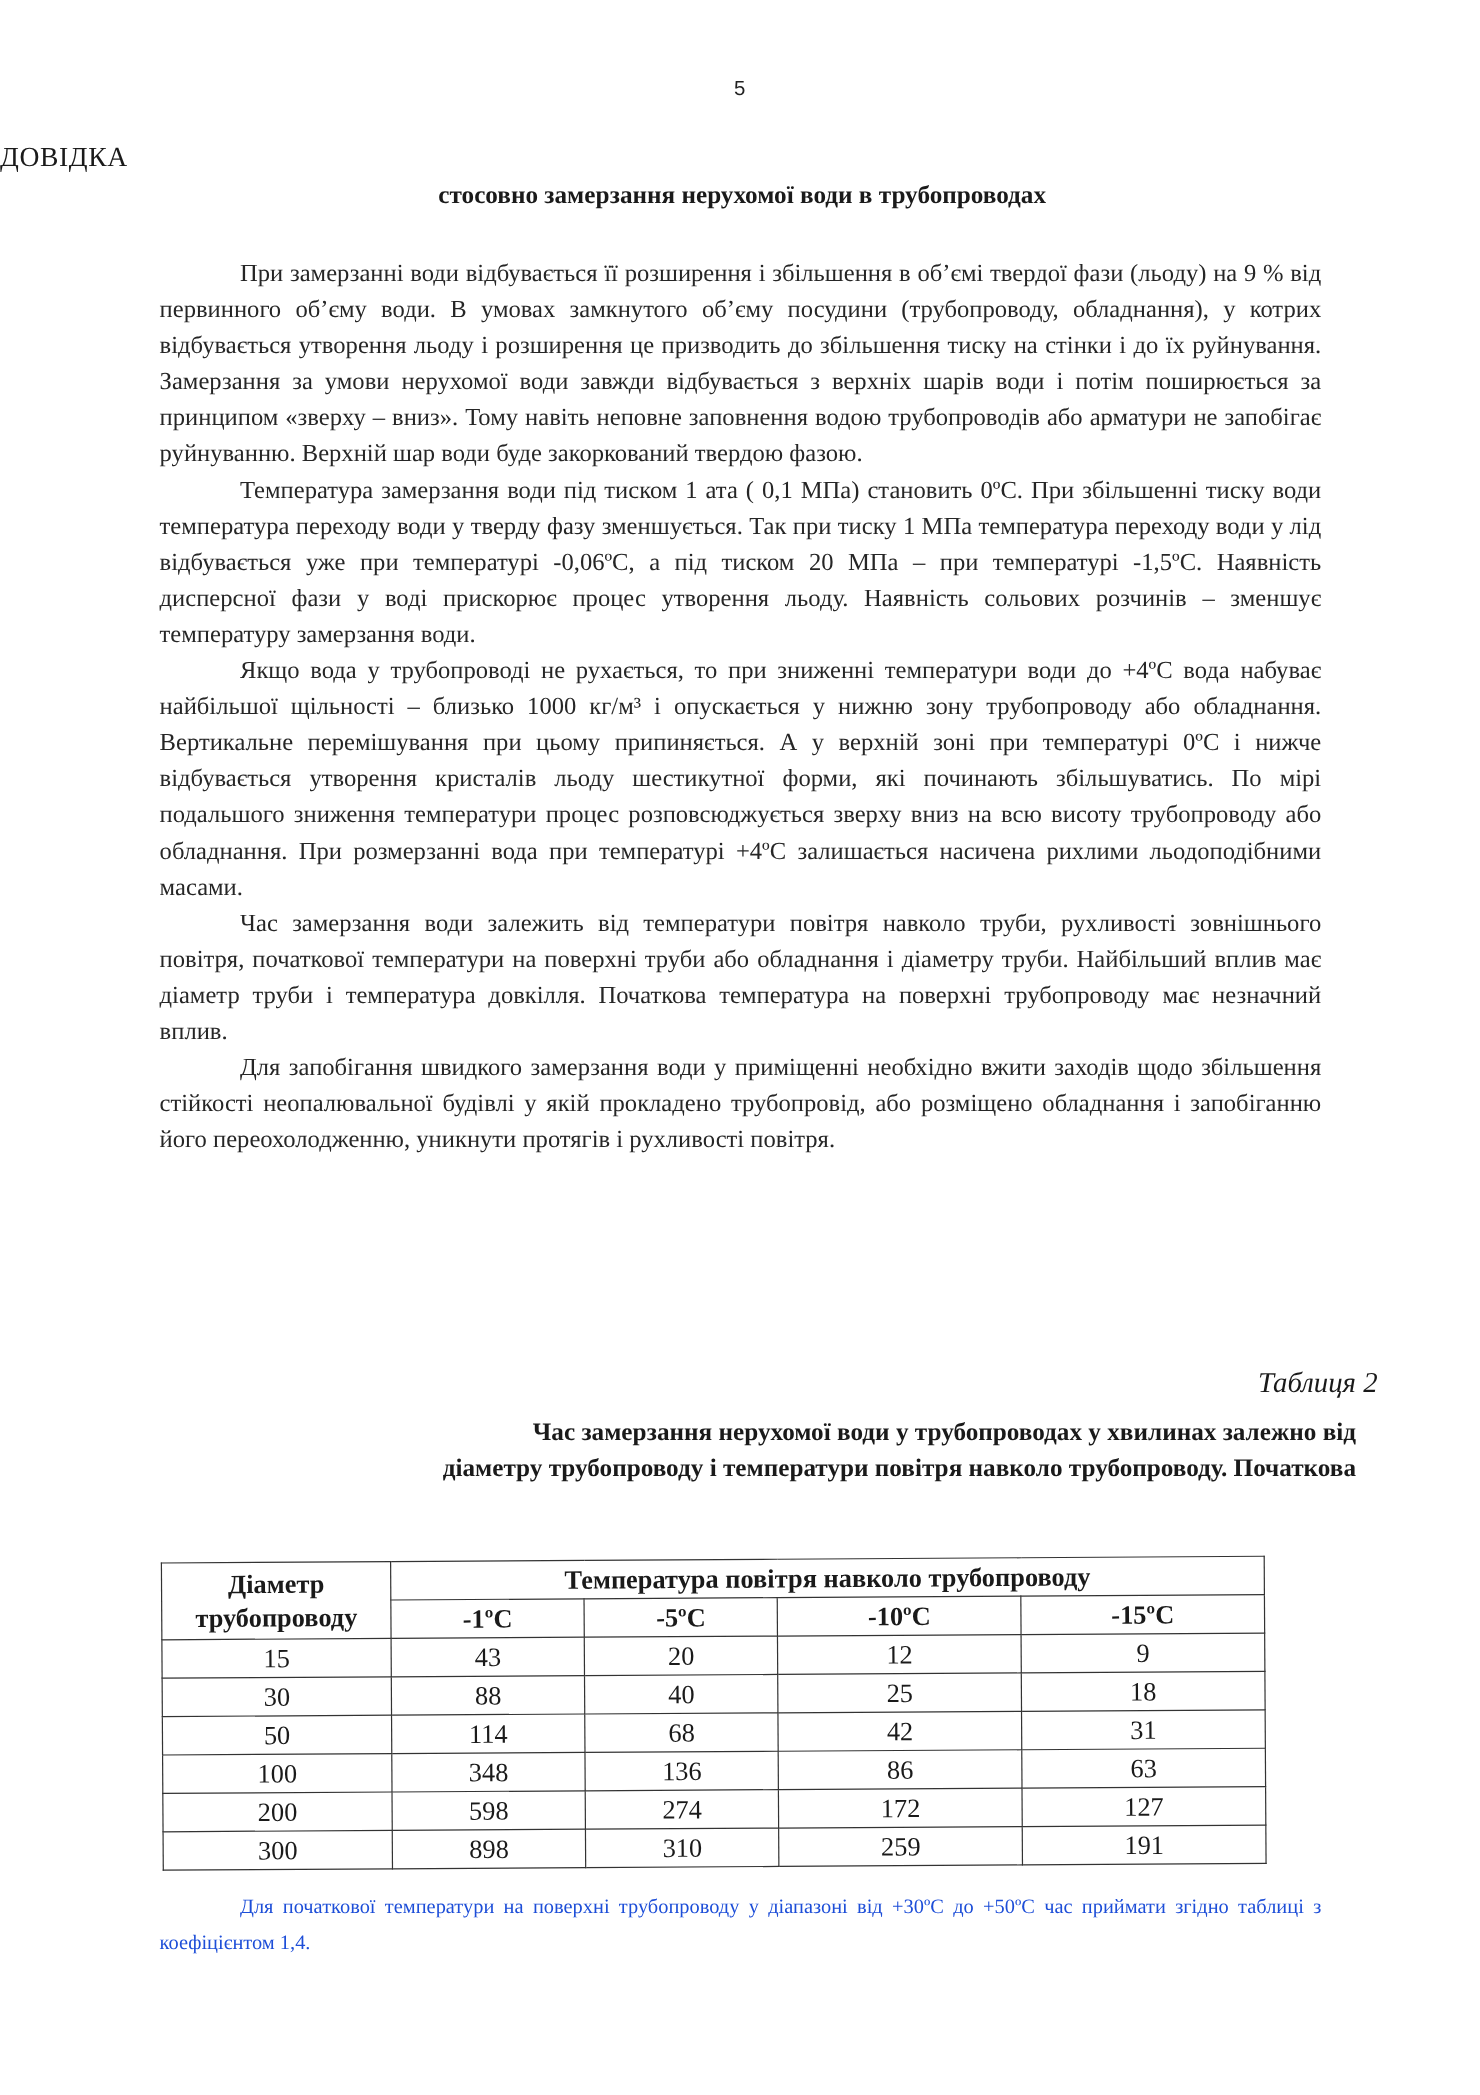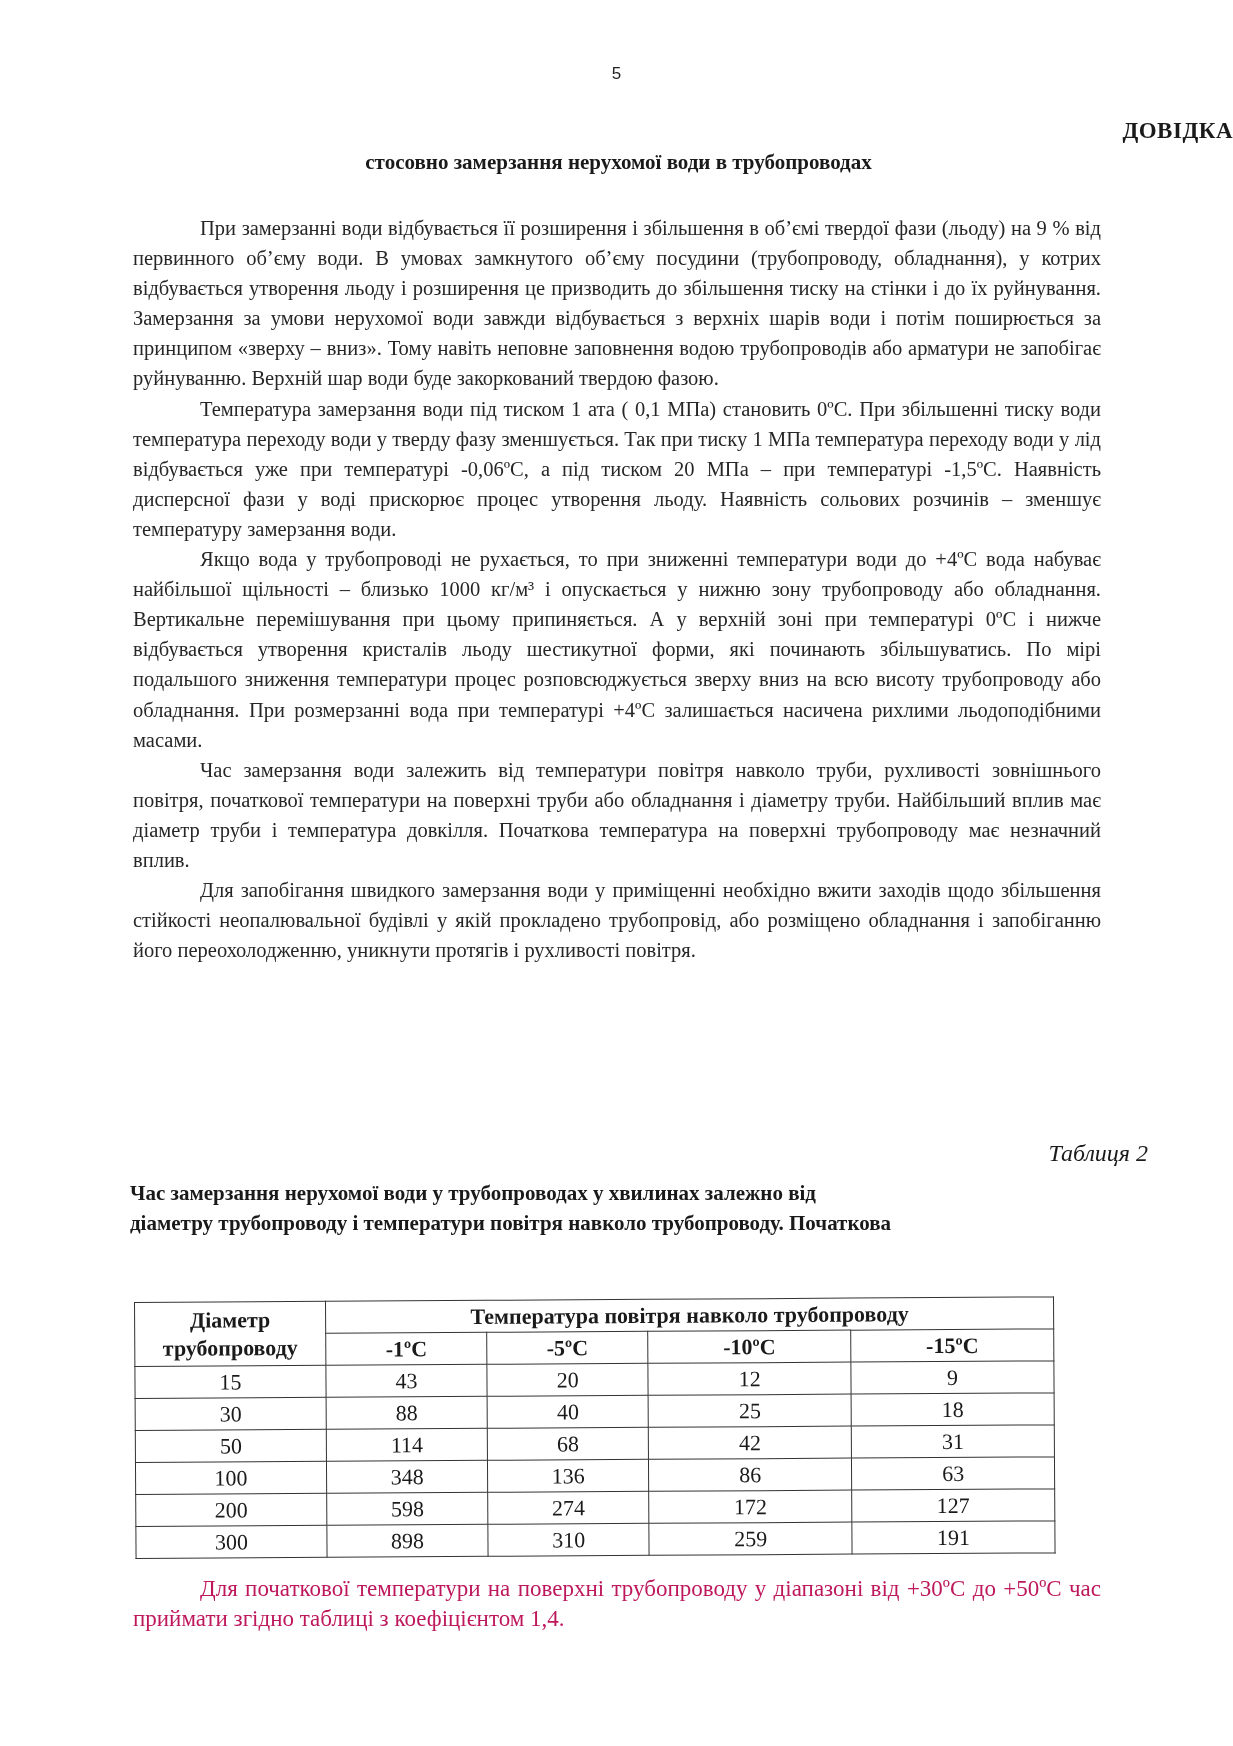--- a/index.html
+++ b/index.html
@@ -7,54 +7,54 @@
     width: 1233px; height: 1746px; position: relative; overflow: hidden;
     font-family: "Liberation Serif", "DejaVu Serif", serif;
     color: #1a1a1a;
   }
   .page-number {
     position: absolute; top: 64px; left: 0; width: 1233px;
     text-align: center; font-size: 17px; font-family: "Liberation Sans", sans-serif; color: #222;
   }
   .title {
     position: absolute; top: 118px; left: 0; width: 1233px;
-    text-align: right; font-weight: bold; font-size: 23px; letter-spacing: 0.5px;
+    text-align: left; font-weight: normal; font-size: 23px; letter-spacing: 0.5px;
   }
   .subtitle {
     position: absolute; top: 150px; left: 2px; width: 1233px;
     text-align: center; font-weight: bold; font-size: 21px;
   }
   .body-text {
     position: absolute; top: 213px; left: 133px; width: 968px;
     font-size: 20.5px; line-height: 30.1px; text-align: justify; color: #262626;
   }
   .body-text p { margin: 0; text-indent: 67px; }
   .table-label {
     position: absolute; top: 1140px; right: 85px;
     font-style: italic; font-size: 24px;
   }
   .table-caption {
     position: absolute; top: 1178px; left: 130px; width: 1000px;
-    text-align: left; font-weight: bold; font-size: 21px; line-height: 30px;
+    text-align: right; font-weight: bold; font-size: 21px; line-height: 30px;
   }
   .table-caption span { display: block; }
   table.data {
     position: absolute; top: 1302px; left: 134px; width: 920px;
     border-collapse: collapse; font-size: 22px;
     transform: rotate(-0.35deg); transform-origin: left top;
   }
   table.data td, table.data th {
     border: 1.5px solid #333; padding: 0; height: 31px; text-align: center; font-weight: normal;
   }
   table.data th { font-weight: bold; }
   th.diam { text-align: left; padding-left: 6px; width: 190px; line-height: 28px; }
   th.group { text-align: left; padding-left: 12px; }
   .footnote {
     position: absolute; top: 1574px; left: 133px; width: 968px;
-    font-size: 23px; line-height: 30px; text-align: justify; color: #be185d;
+    font-size: 17px; line-height: 30px; text-align: justify; color: #1d4ed8;
   }
   .footnote p { margin: 0; text-indent: 67px; }
 </style>
 </head>
 <body>
 
 <div class="page-number">5</div>
 <div class="title">ДОВІДКА</div>
 <div class="subtitle">стосовно замерзання нерухомої води в трубопроводах</div>
 

